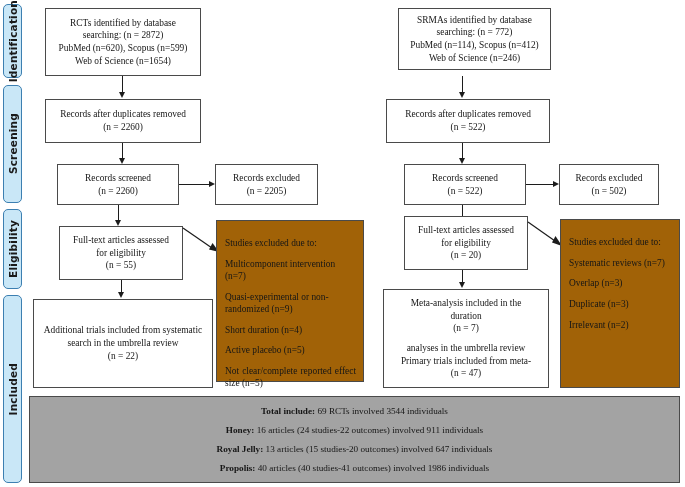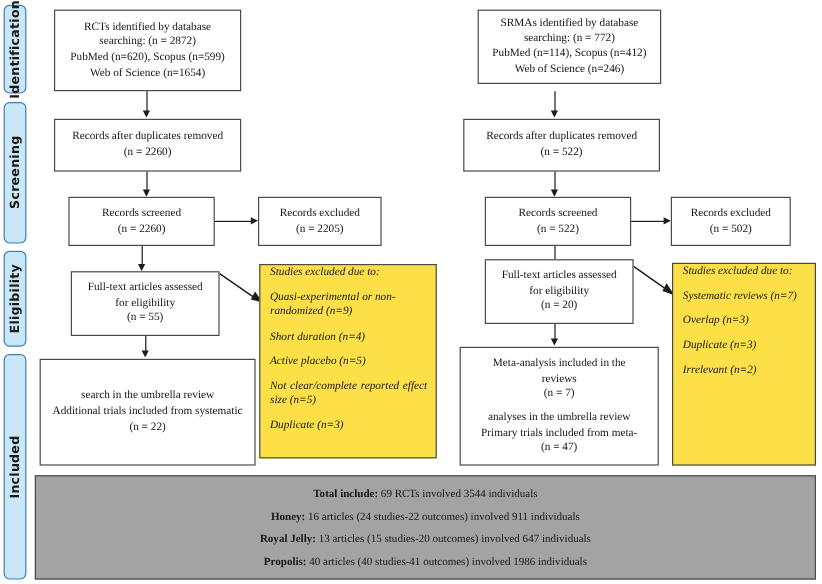--- a/index.html
+++ b/index.html
@@ -52,27 +52,26 @@
     font-size: 9.4px;
     line-height: 1.35;
     padding: 2px 4px;
   }
   .box .ln { display: block; white-space: nowrap; }
   .box.wrapn .ln { white-space: normal; }
 
   
   .panel {
     position: absolute;
-    background: #fde047;
+    background: #a16207;
     border: 1.1px solid #4a4a4a;
     text-align: left;
     font-size: 9.4px;
     line-height: 1.3;
-    padding: 0 7px 5px 8px;
-    font-style: italic;
+    padding: 16px 7px 5px 8px;
   }
   .panel .item { margin-bottom: 8.5px; }
   .panel .item:last-child { margin-bottom: 0; }
   .panel .item.just { text-align: justify; }
 
   
   .summary {
     position: absolute;
     background: #a3a3a3;
     border: 1.1px solid #4a4a4a;
@@ -166,33 +165,34 @@
     <span class="ln">(n = 55)</span>
   </div>
 
   <svg class="diag" style="left:183px;top:228px;width:36px;height:24px;" viewBox="0 0 36 24">
     <line x1="0" y1="0" x2="29" y2="20" stroke="#1c1c1c" stroke-width="1.2"></line>
     <polygon points="36,24 26,21.5 29.5,15" fill="#1c1c1c"></polygon>
   </svg>
 
   <div class="panel" style="left:216px;top:220px;width:148px;height:162px;">
     <div class="item">Studies excluded due to:</div>
+    <div class="item">Multicomponent intervention (n=7)</div>
     <div class="item">Quasi-experimental or non-randomized (n=9)</div>
     <div class="item">Short duration (n=4)</div>
     <div class="item">Active placebo (n=5)</div>
     <div class="item just">Not clear/complete reported effect size (n=5)</div>
     <div class="item">Duplicate (n=3)</div>
   </div>
 
   <div class="vline" style="left:121px;top:280px;height:14px;"></div>
   <div class="arrow-down" style="left:117.5px;top:292px;"></div>
 
   <div class="box wrapn" style="left:33px;top:299px;width:180px;height:89px;">
+    <span class="ln">Additional trials included from systematic</span>
     <span class="ln">search in the umbrella review</span>
-    <span class="ln">Additional trials included from systematic</span>
     <span class="ln">(n = 22)</span>
   </div>
 
   <div class="box" style="left:398px;top:8px;width:153px;height:62px;">
     <span class="ln">SRMAs identified by database</span>
     <span class="ln">searching: (n = 772)</span>
     <span class="ln">PubMed (n=114), Scopus (n=412)</span>
     <span class="ln">Web of Science (n=246)</span>
   </div>
 
@@ -241,21 +241,21 @@
     <div class="item">Overlap (n=3)</div>
     <div class="item">Duplicate (n=3)</div>
     <div class="item">Irrelevant (n=2)</div>
   </div>
 
   <div class="vline" style="left:462px;top:270px;height:14px;"></div>
   <div class="arrow-down" style="left:458.5px;top:282px;"></div>
 
   <div class="box wrapn" style="left:383px;top:289px;width:166px;height:99px;">
     <span class="ln">Meta-analysis included in the</span>
-    <span class="ln">reviews</span>
+    <span class="ln">duration</span>
     <span class="ln">(n = 7)</span>
     <span class="ln" style="height:7px;"></span>
     <span class="ln">analyses in the umbrella review</span>
     <span class="ln">Primary trials included from meta-</span>
     <span class="ln">(n = 47)</span>
   </div>
 
   <div class="summary" style="left:29px;top:396px;width:651px;height:87px;">
     <div class="srow">
       <b>Total include:</b><span> 69 RCTs involved 3544 individuals</span>

